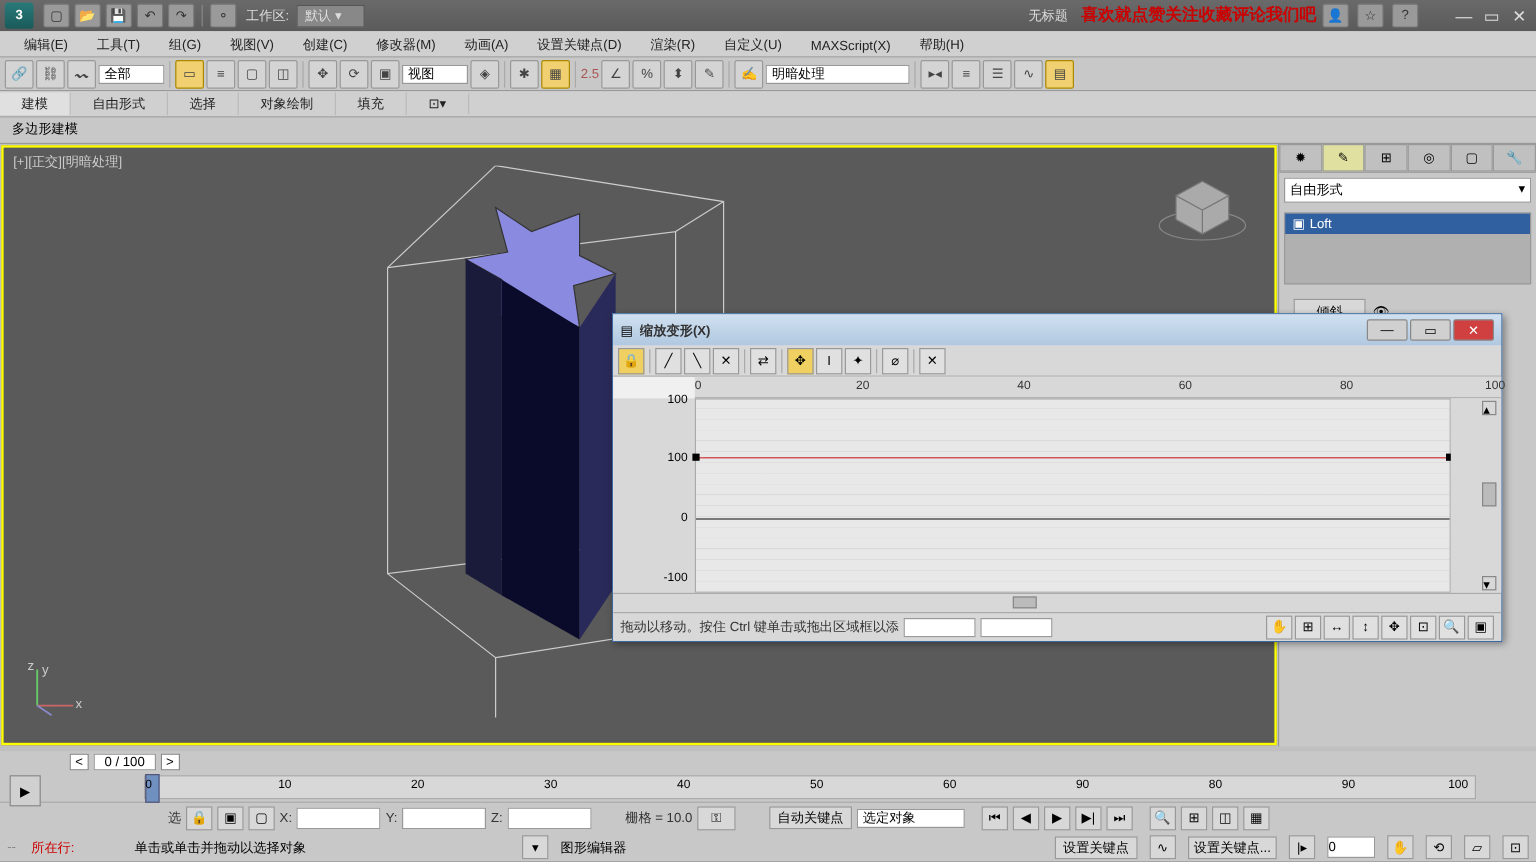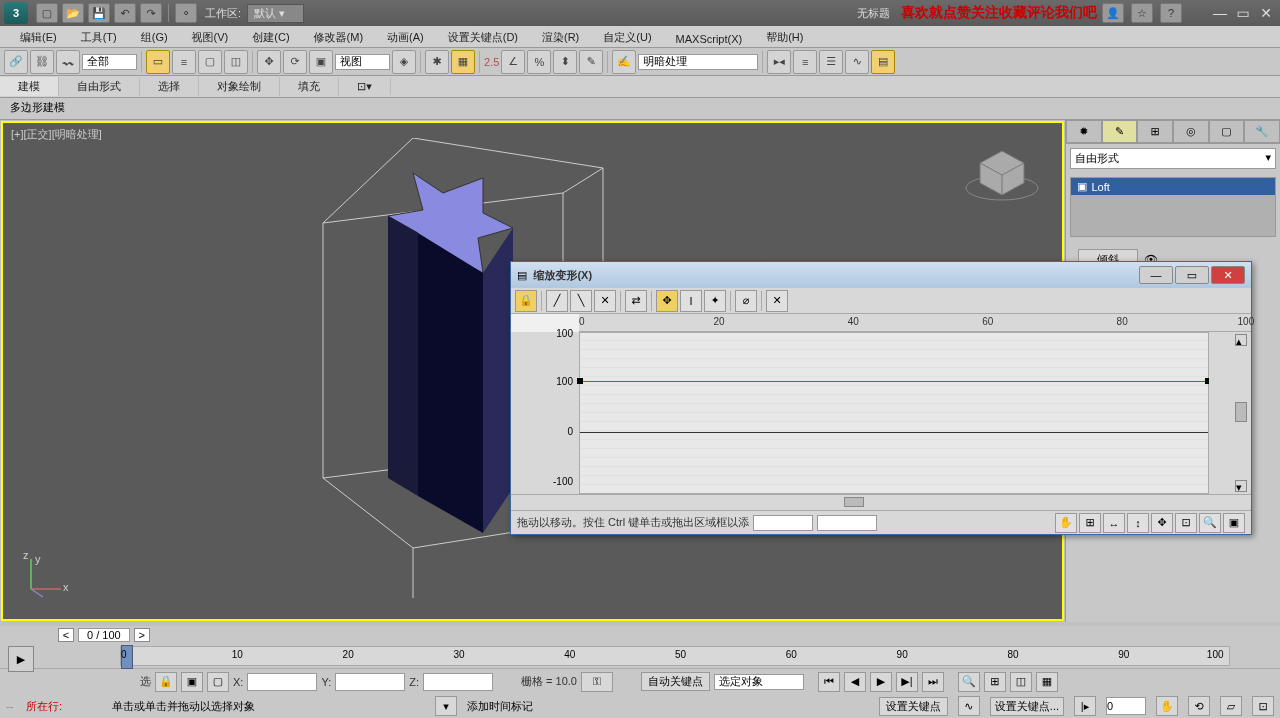--- a/index.html
+++ b/index.html
@@ -302,21 +302,21 @@
     <div class="bs-btn">◫</div>
     <div class="bs-btn">▦</div>
   </div>
   <div class="bottom-msg">
     <span style="width:10px;color:#888">--</span>
     <span class="red-line">所在行:</span>
     <span style="width:30px"></span>
     <span>单击或单击并拖动以选择对象</span>
     <span style="width:160px"></span>
     <div class="bs-btn">▾</div>
-    <span>添加时间标记</span>
+    <span>图形编辑器</span>
     <span style="flex:1"></span>
     <div style="background:#d8d8d8; border:1px solid #999; padding:1px 6px">设置关键点</div>
     <div class="bs-btn">∿</div>
     <span style="border:1px solid #999;padding:1px 4px;background:#d8d8d8">设置关键点...</span>
     <div class="bs-btn">|▸</div>
     <input class="bs-field" style="width: 40px;" value="0">
     <div class="bs-btn">✋</div>
     <div class="bs-btn">⟲</div>
     <div class="bs-btn">▱</div>
     <div class="bs-btn">⊡</div>

